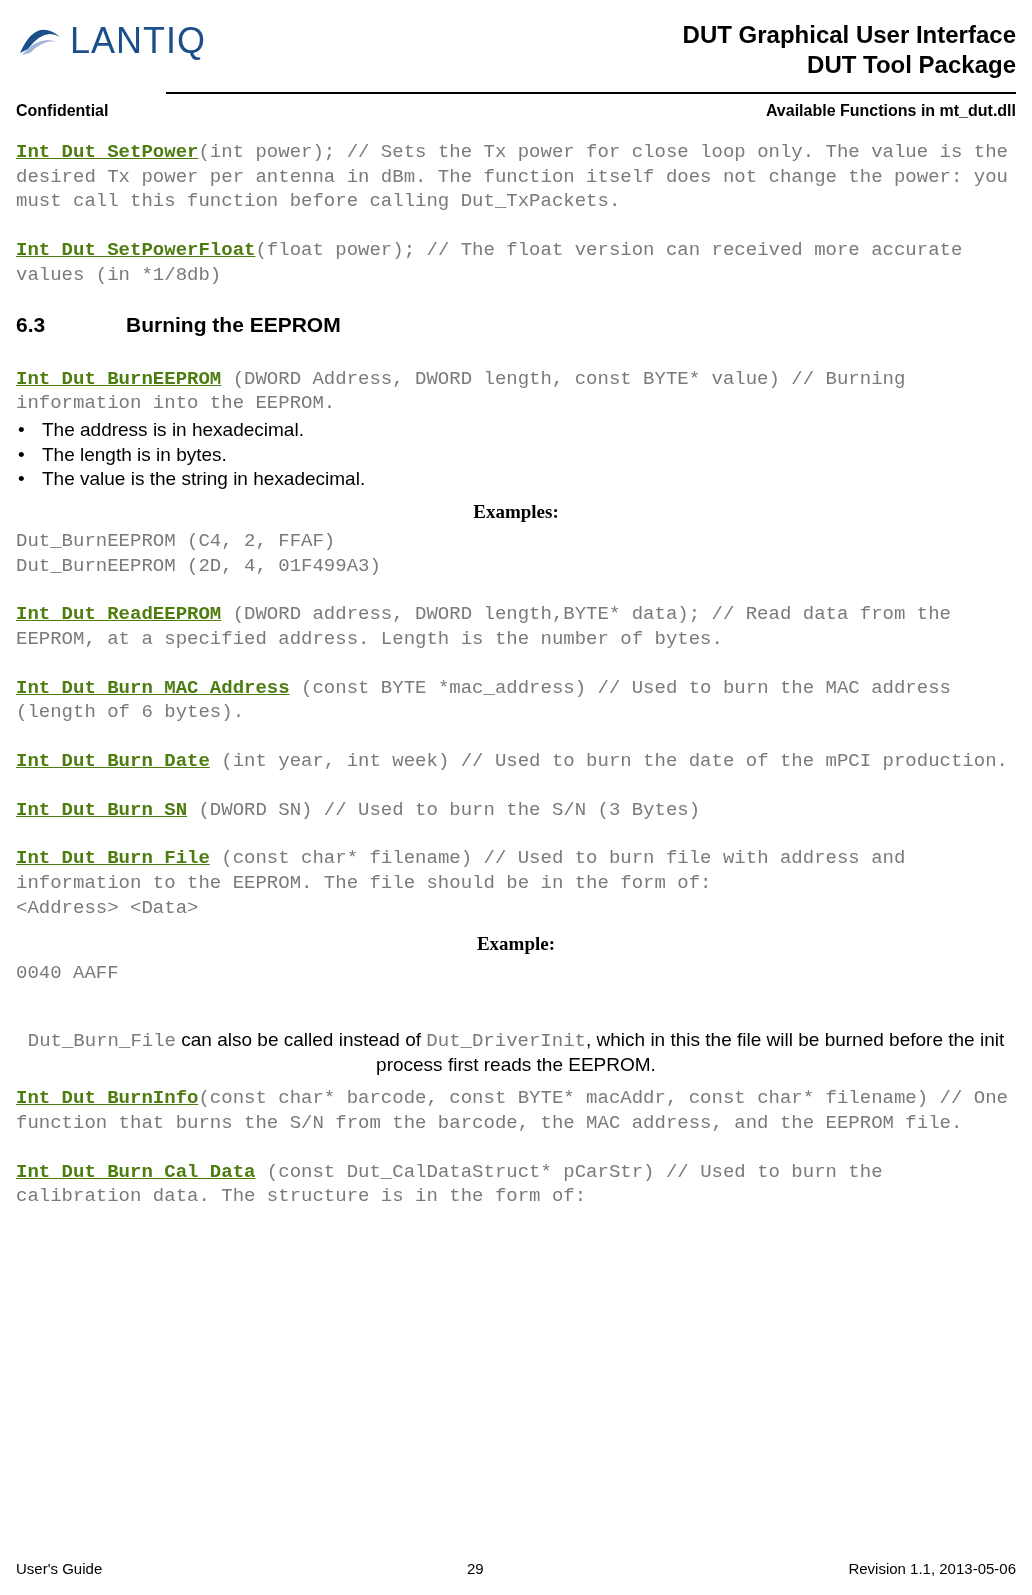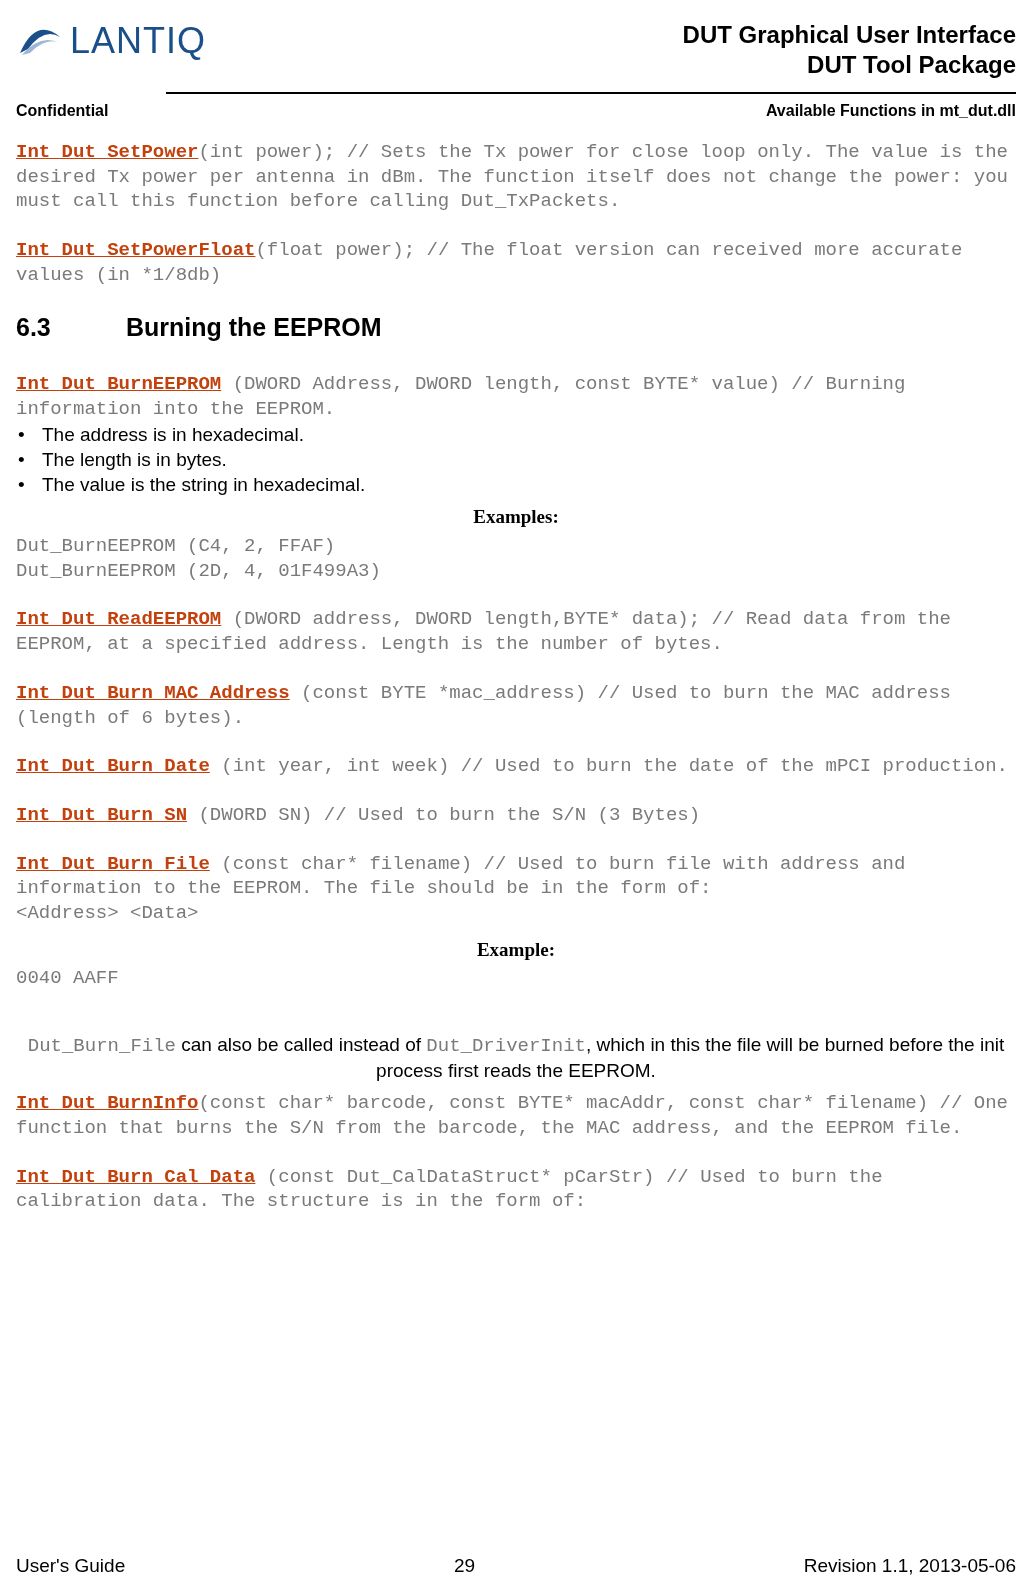--- a/index.html
+++ b/index.html
@@ -58,27 +58,27 @@
     line-height: 1.3;
   }
   .mono {
     font-family: "Courier New", Courier, monospace;
     color: #7a7a7a;
     white-space: pre-wrap;
   }
   .mono .fn {
     font-weight: bold;
     text-decoration: underline;
-    color: #c2410c;
+    color: #4d7c0f;
   }
   .block { margin-bottom: 24px; }
   .section-head {
     font-family: Arial, sans-serif;
     font-weight: bold;
-    font-size: 25px;
+    font-size: 21px;
     color: #000;
     margin: 14px 0 28px 0;
   }
   .section-num { display:inline-block; width: 110px; }
   ul.bullets {
     list-style: none;
     margin: 2px 0 8px 0;
     font-family: Arial, sans-serif;
     color: #000;
   }
@@ -104,21 +104,21 @@
     font-family: "Courier New", Courier, monospace;
     color: #7a7a7a;
   }
   .footer {
     position: absolute;
     bottom: 18px;
     left: 16px;
     right: 16px;
     display: flex;
     justify-content: space-between;
-    font-size: 19px;
+    font-size: 15px;
   }
 </style>
 </head>
 <body>
 
 <div class="header">
   <div class="logo">
     <span class="logo-icon">
       <svg viewBox="0 0 48 36">
         <path d="M4 30 Q 20 -6 44 14 Q 28 4 12 26 Z" fill="#1a4f8a"></path>

